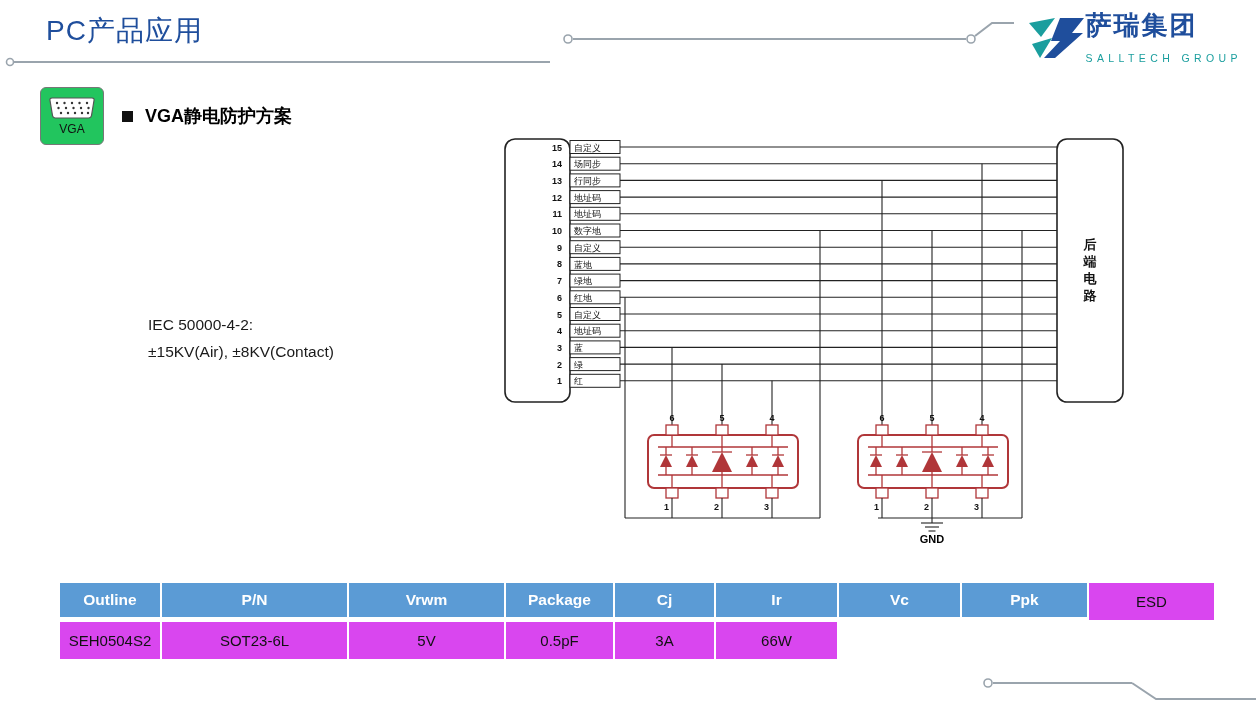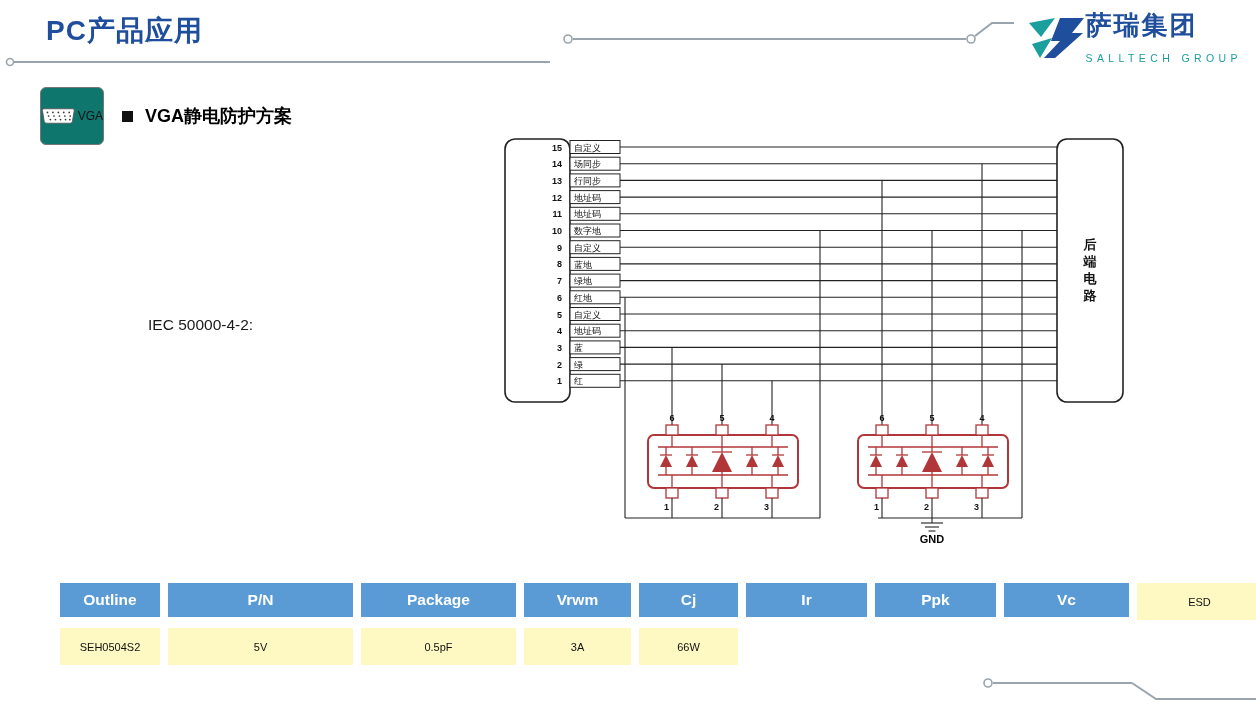--- a/index.html
+++ b/index.html
@@ -1,38 +1,38 @@
 <!DOCTYPE html>
 <html><head>
 <meta charset="utf-8">
 <style>
   html,body{margin:0;padding:0;}
   body{
     width:1256px;height:705px;position:relative;background:#ffffff;
     font-family:"Liberation Sans",sans-serif;overflow:hidden;
   }
   .abs{position:absolute;}
-  #page-title{left:46px;top:12px;font-size:28px;font-weight:bold;color:#1F4E9C;letter-spacing:1px;}
+  #page-title{left:46px;top:12px;font-size:28px;font-weight:normal;color:#1F4E9C;letter-spacing:1px;}
   #deco-top,#deco-bottom{left:0;pointer-events:none;}
   #logo{right:14px;top:12px;display:flex;align-items:center;}
   #logo .cn{font-size:26px;font-weight:bold;color:#1F4E9C;letter-spacing:2px;line-height:1.05;}
   #logo .en{font-size:10.5px;color:#1A9E9E;letter-spacing:4.4px;margin-top:13px;}
   #vga-icon{left:40px;top:87px;width:62px;height:56px;border:1.5px solid #777;border-radius:6px;
-    background:#0f766e;display:flex;flex-direction:row;align-items:center;justify-content:center;gap:2px;}
+    background:#22c55e;display:flex;flex-direction:column;align-items:center;justify-content:center;gap:2px;}
   #vga-icon .lbl{font-size:12px;color:#111;}
   #heading{left:122px;top:104px;display:flex;align-items:center;gap:12px;}
   #heading .sq{width:11px;height:11px;background:#111;}
   #heading .txt{font-size:18px;font-weight:bold;color:#000;}
   #iec{left:148px;top:311px;font-size:15.5px;color:#1a1a1a;line-height:1.75;}
   #diagram{left:480px;top:133px;}
   #spec-table{left:60px;top:583px;width:1138px;display:grid;
-    grid-template-columns:100px 185px 155px 107px 99px 121px 121px 125px 125px;gap:8px;background:#fff;}
+    grid-template-columns:100px 185px 155px 107px 99px 121px 121px 125px 125px;gap:2px;background:#fff;}
   .th{background:#5B9BD5;color:#fff;font-weight:bold;font-size:15.5px;height:34px;
     display:flex;align-items:center;justify-content:center;}
-  .td{background:#fef9c3;color:#111;font-size:11px;height:37px;
+  .td{background:#d946ef;color:#111;font-size:15px;height:37px;
     display:flex;align-items:center;justify-content:center;}
   
   .deco{stroke:#9aa4ad;stroke-width:2;fill:none;}
   .deco-c{stroke:#9aa4ad;stroke-width:1.6;fill:#fff;}
   .bigbox{fill:#fff;stroke:#222;stroke-width:1.6;}
   .lblbox{fill:#fff;stroke:#222;stroke-width:1;}
   .wire{stroke:#222;stroke-width:1.1;fill:none;}
   .pnum{font-size:9px;font-weight:700;fill:#111;}
   .plbl{font-size:9px;fill:#111;}
   .vtext{font-size:13px;font-weight:600;fill:#111;}
@@ -93,20 +93,21 @@
   <div class="lbl">VGA</div>
 </div>
 
 <div class="abs" id="heading">
   <div class="sq"></div>
   <div class="txt">VGA静电防护方案</div>
 </div>
 
 <div class="abs" id="iec">
   <div>IEC 50000-4-2:</div>
+  <div>±15KV(Air), ±8KV(Contact)</div>
 </div>
 
 <svg class="abs" id="diagram" width="660" height="414" viewBox="0 0 660 414">
   <defs>
     <g id="esd-array">
       <rect class="abox" x="168" y="302" width="150" height="53" rx="6"></rect>
       <rect class="stub" x="186" y="292" width="12" height="10"></rect>
       <rect class="stub" x="236" y="292" width="12" height="10"></rect>
       <rect class="stub" x="286" y="292" width="12" height="10"></rect>
       <rect class="stub" x="186" y="355" width="12" height="10"></rect>
@@ -279,29 +280,30 @@
     <line class="wire" x1="441" y1="390" x2="463" y2="390"></line>
     <line class="wire" x1="445" y1="394" x2="459" y2="394"></line>
     <line class="wire" x1="448.5" y1="398" x2="455.5" y2="398"></line>
     <text class="gndt" x="452" y="410" text-anchor="middle">GND</text>
   </g>
 </svg>
 
 <div class="abs" id="spec-table">
   <div class="th">Outline</div>
   <div class="th">P/N</div>
+  <div class="th">Vrwm</div>
   <div class="th">Package</div>
-  <div class="th">Vrwm</div>
   <div class="th">Cj</div>
   <div class="th">Ir</div>
+  <div class="th">Vc</div>
   <div class="th">Ppk</div>
-  <div class="th">Vc</div>
 
   <div class="td">ESD</div>
   <div class="td">SEH0504S2</div>
+  <div class="td">SOT23-6L</div>
   <div class="td">5V</div>
   <div class="td">0.5pF</div>
   <div class="td">3A</div>
   <div class="td">66W</div>
 </div>
 
 <svg class="abs" id="deco-bottom" style="top:665px;" width="1256" height="40">
   <circle class="deco-c" cx="988" cy="18" r="4"></circle>
   <line class="deco" x1="993" y1="18" x2="1132" y2="18"></line>
   <polyline class="deco" points="1132,18 1156,34 1256,34"></polyline>

